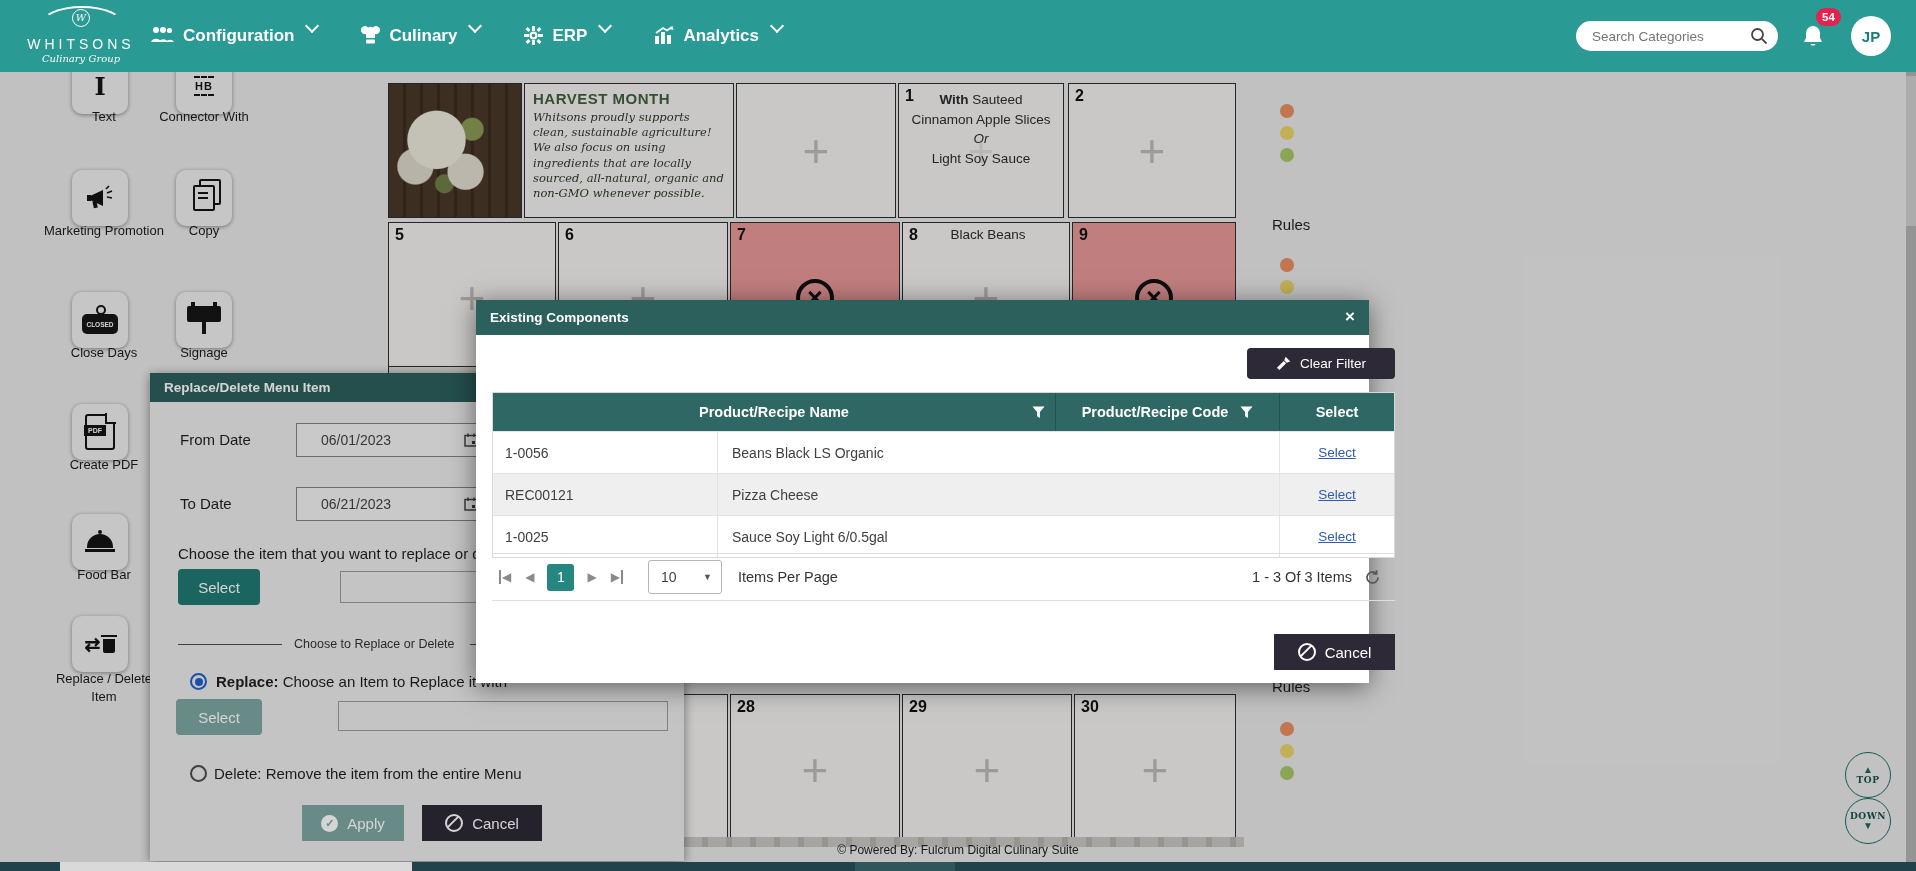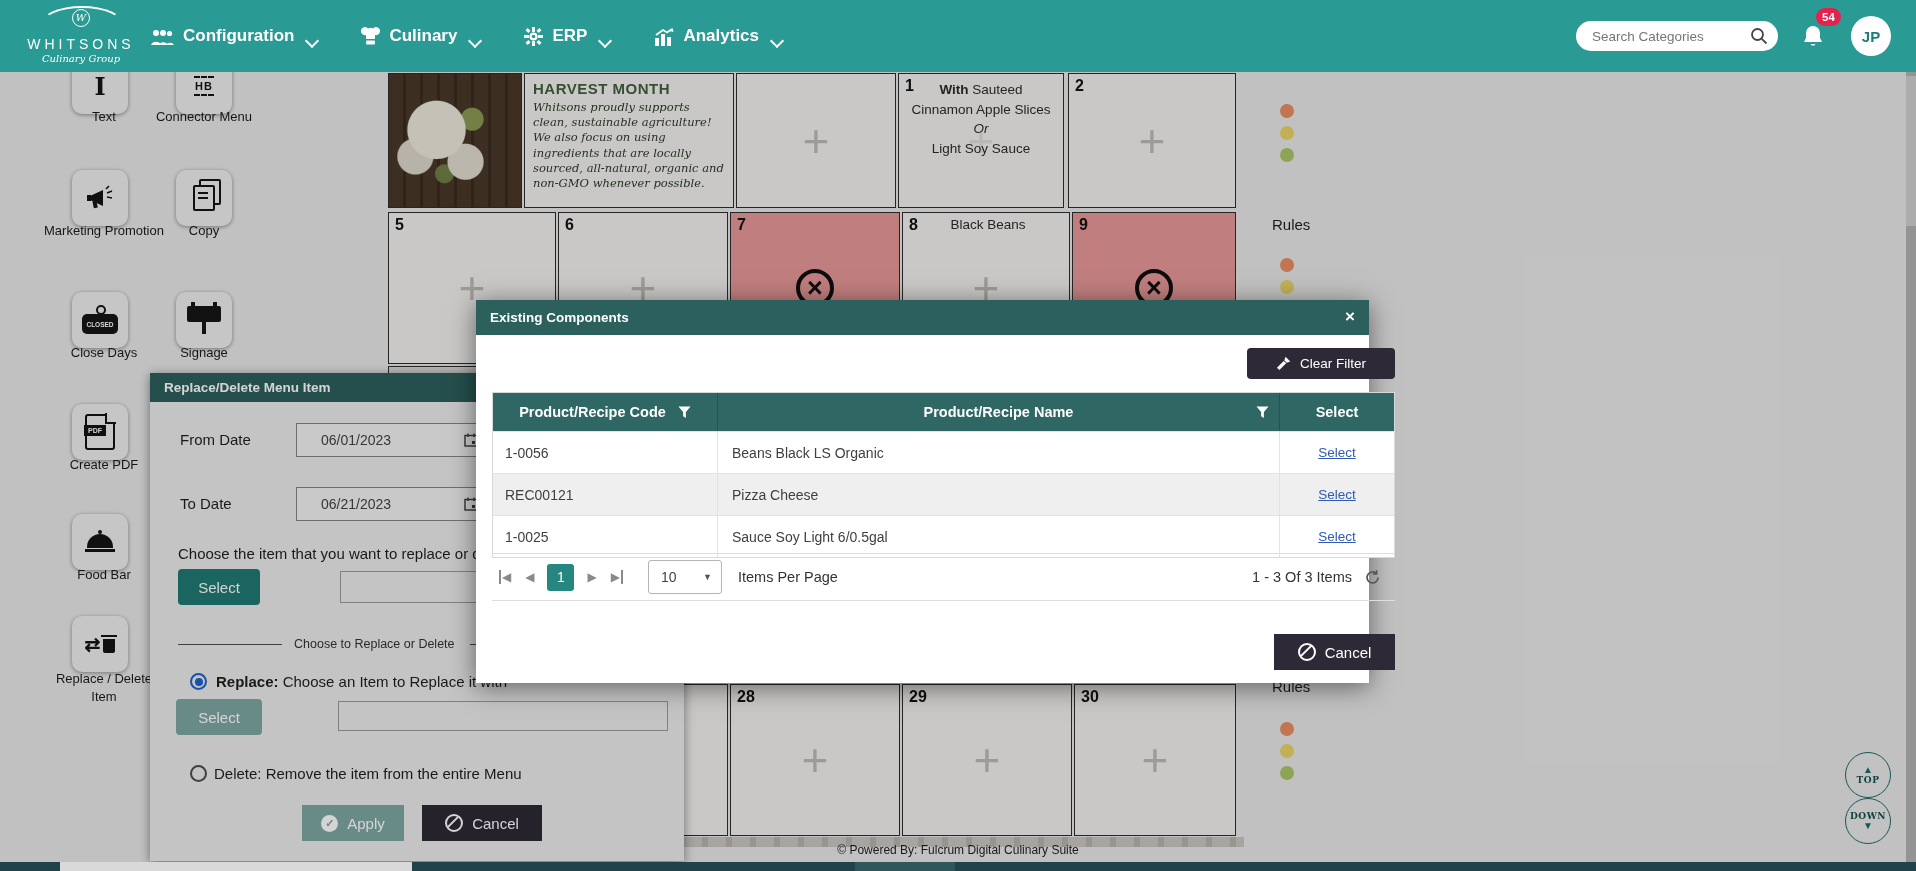--- a/index.html
+++ b/index.html
@@ -14,21 +14,21 @@
   .navbar{position:absolute;left:0;top:0;width:1916px;height:72px;background:#2a9a94;z-index:50;}
   .brand{position:absolute;left:26px;top:4px;width:110px;text-align:center;color:#fff;}
   .brand-arc{position:absolute;left:14px;top:2px;width:80px;height:34px;
              border:2px solid transparent;border-top:2px solid #fff;border-radius:50%;}
   .brand-w{position:absolute;left:46px;top:5px;width:16px;height:16px;border:1px solid #fff;border-radius:50%;
            font-family:"DejaVu Serif",serif;font-style:italic;font-size:10px;line-height:15px;text-align:center;}
   .brand-name{position:absolute;left:0;top:32px;width:110px;font-size:14px;letter-spacing:4px;}
   .brand-tag{position:absolute;left:0;top:49px;width:110px;font-family:"DejaVu Serif",serif;
              font-style:italic;font-size:10px;}
   .menus{position:absolute;left:150px;top:0;height:72px;display:flex;align-items:center;gap:44px;}
-  .menu-item{display:flex;align-items:flex-end;gap:9px;color:#fff;font-size:17px;font-weight:bold;cursor:pointer;}
+  .menu-item{display:flex;align-items:flex-start;gap:9px;color:#fff;font-size:17px;font-weight:bold;cursor:pointer;}
   .chev{width:8px;height:8px;border-right:2.5px solid #fff;border-bottom:2.5px solid #fff;
         transform:rotate(45deg);margin-top:-5px;margin-left:4px;}
   .search-pill{position:absolute;left:1576px;top:21px;width:202px;height:30px;background:#fff;
                border-radius:15px;display:flex;align-items:center;padding:0 10px 0 14px;box-sizing:border-box;}
   .search-pill input{flex:1;border:none;outline:none;font-size:13.5px;color:#555;
                      font-family:"Liberation Sans",sans-serif;background:transparent;min-width:0;}
   .bell{position:absolute;left:1800px;top:24px;}
   .badge{position:absolute;left:1816px;top:8px;min-width:25px;height:18px;border-radius:9px;background:#e5214e;
          color:#fff;font-size:11.5px;font-weight:bold;text-align:center;line-height:18px;padding:0 4px;box-sizing:border-box;}
   .avatar{position:absolute;left:1851px;top:16px;width:40px;height:40px;border-radius:50%;background:#fff;
@@ -58,21 +58,21 @@
   .gi-cloche{position:relative;width:30px;height:22px;margin-top:6px;}
   .gi-cloche .dome{position:absolute;left:2px;top:0;width:26px;height:14px;background:#141414;border-radius:13px 13px 0 0;}
   .gi-cloche .base{position:absolute;left:0;top:15px;width:30px;height:3px;background:#141414;}
   .gi-cloche .knob{position:absolute;left:13px;top:-4px;width:4px;height:4px;border-radius:50%;background:#141414;}
   .gi-swap{display:flex;align-items:center;gap:3px;}
   .gi-swap .arrows{font-size:19px;font-weight:bold;}
   .gi-trash{position:relative;width:12px;height:14px;background:#141414;border-radius:0 0 2px 2px;margin-top:3px;}
   .gi-trash::before{content:'';position:absolute;left:-2px;top:-4px;width:16px;height:2.5px;background:#141414;}
 
   
-  .cell{position:absolute;background:#f3f1ef;border:1px solid #2e2e2e;box-sizing:border-box;z-index:1;}
+  .cell{position:absolute;background:#f3f1ef;border:1px solid #2e2e2e;box-sizing:border-box;z-index:1;margin-top:10px;}
   .cell .day{position:absolute;top:3px;left:6px;font-weight:bold;font-size:16px;color:#111;}
   .plus{position:absolute;left:50%;top:50%;transform:translate(-50%,-50%);
         font-size:46px;font-weight:100;color:#bdbab6;line-height:1;}
   .cell.blocked{background:#e89898;}
   .blocked-x{position:absolute;left:50%;top:50%;transform:translate(-50%,-50%);width:38px;height:38px;
              border:4.5px solid #101010;border-radius:50%;display:flex;align-items:center;justify-content:center;
              font-size:27px;font-weight:bold;color:#101010;line-height:1;box-sizing:border-box;}
   .photo{position:absolute;left:0;top:0;right:0;bottom:0;
      background:
        radial-gradient(circle at 36% 42%, #ece8dc 0 25%, rgba(0,0,0,0) 26%),
@@ -177,21 +177,21 @@
 
 <div class="stage">
 
   <div class="tile" style="left:72px;top:58px;">
       <span class="gi-text">I</span>
     </div>
   <div class="tile" style="left:176px;top:58px;">
       <span class="gi-hb">HB</span>
     </div>
   <div class="tile-label" style="left:44px;top:108px;">Text</div>
-  <div class="tile-label" style="left:144px;top:108px;">Connector Menu</div>
+  <div class="tile-label" style="left:144px;top:108px;">Connector With</div>
 
   <div class="tile" style="left:72px;top:170px;">
     <svg width="28" height="26" viewBox="0 0 28 26">
       <path d="M4 11 L17 5 V21 L4 15 Z" fill="#141414"></path>
       <rect x="1" y="10" width="4" height="6" fill="#141414"></rect>
       <rect x="7" y="16" width="4" height="7" fill="#141414" transform="rotate(-12 9 19)"></rect>
       <path d="M20 4 L23 1 M21 8 L26 6 M21 12 L26 13" stroke="#141414" stroke-width="1.6"></path>
     </svg>
   </div>
   <div class="tile" style="left:176px;top:170px;">
@@ -389,29 +389,29 @@
     <button class="btn-clear">
       <svg width="15" height="15" viewBox="0 0 16 16">
         <path d="M10.2 0.8 L15.2 5.8 L11.4 7.2 L8.8 4.6 Z" fill="#fff"></path>
         <path d="M8.2 5.2 L1 12.4 L3.6 15 L10.8 7.8 Z" fill="#fff"></path>
       </svg>
       <span>Clear Filter</span>
     </button>
 
     <div class="tbl">
       <div class="tbl-head">
+        <div class="th col-name">
+          <span>Product/Recipe Name</span>
+          <svg style="position:absolute;right:10px;" width="13" height="13" viewBox="0 0 14 14">
+              <path d="M0.5 0.5 H13.5 L8.5 6.5 V13 L5.5 11 V6.5 Z" fill="#fff"></path>
+            </svg>
+        </div>
         <div class="th col-code">
           <span>Product/Recipe Code</span>
           <svg style="margin-left:12px;" width="13" height="13" viewBox="0 0 14 14">
-              <path d="M0.5 0.5 H13.5 L8.5 6.5 V13 L5.5 11 V6.5 Z" fill="#fff"></path>
-            </svg>
-        </div>
-        <div class="th col-name">
-          <span>Product/Recipe Name</span>
-          <svg style="position:absolute;right:10px;" width="13" height="13" viewBox="0 0 14 14">
               <path d="M0.5 0.5 H13.5 L8.5 6.5 V13 L5.5 11 V6.5 Z" fill="#fff"></path>
             </svg>
         </div>
         <div class="th col-sel">
           <span>Select</span>
         </div>
       </div>
       <div class="tbl-row">
         <div class="td col-code">1-0056</div>
         <div class="td col-name">Beans Black LS Organic</div>

